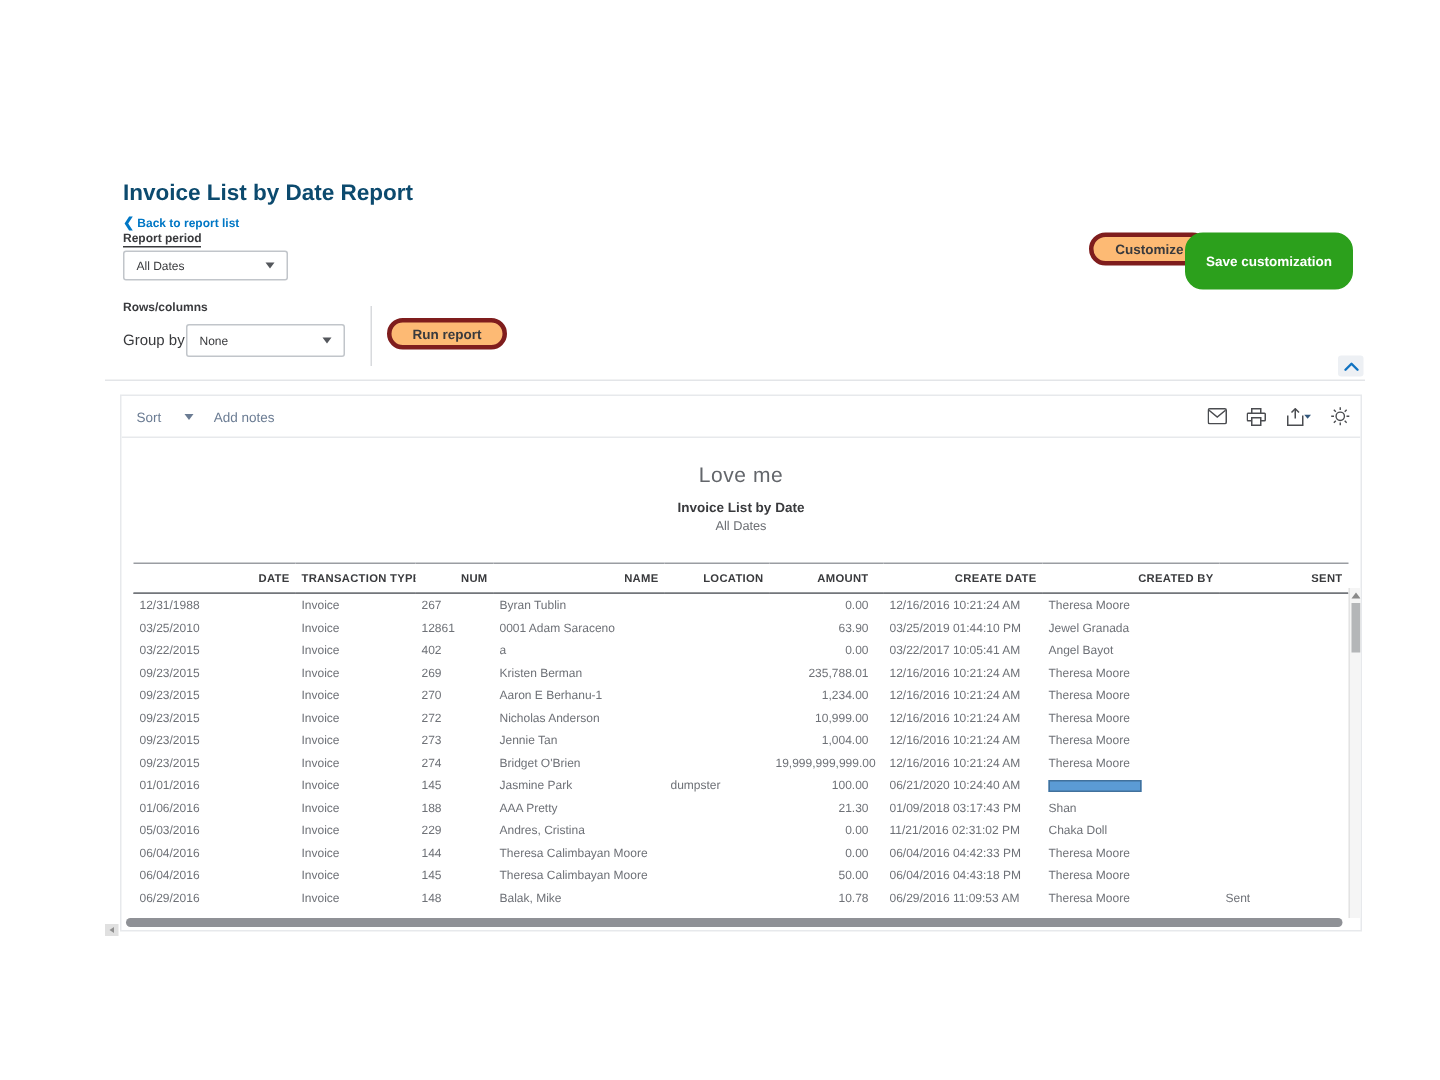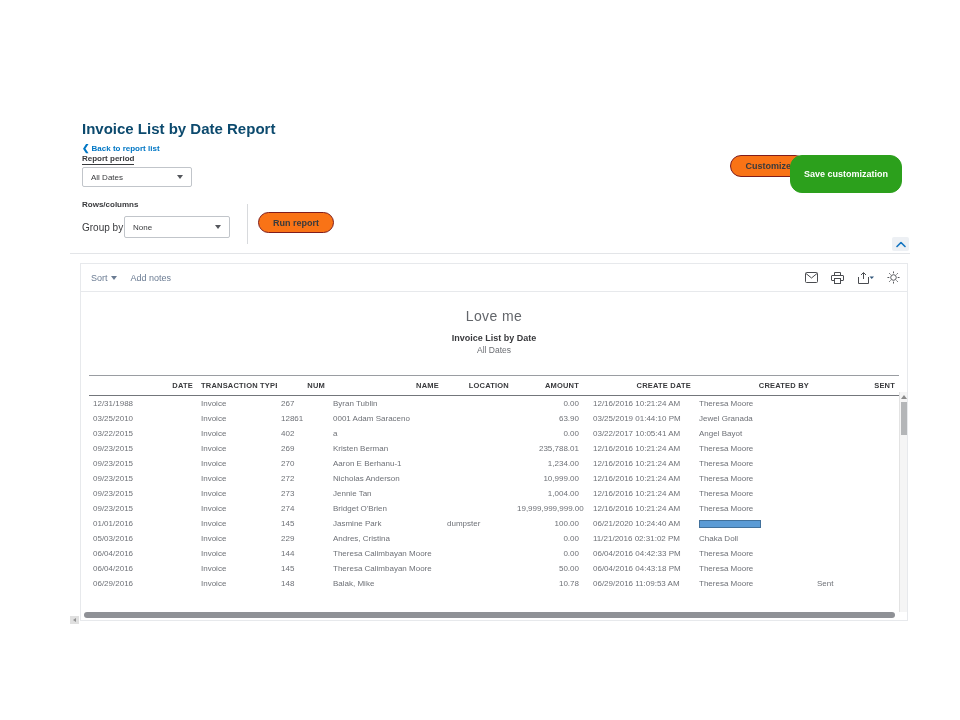--- a/index.html
+++ b/index.html
@@ -12,39 +12,39 @@
   .back-link { position:absolute; left:12px; top:31px; font-size:8px; font-weight:700; color:#0077c5; cursor:pointer; }
   .back-link .chev { font-size:9px; margin-right:2px; }
   .report-period-label { position:absolute; left:12px; top:42px; font-size:8px; font-weight:700;
     color:#393a3d; border-bottom:1px solid #393a3d; padding-bottom:1px; }
   .select { display:flex; align-items:center; justify-content:space-between; background:#fff;
     border:1px solid #c1c5ca; border-radius:2px; font-size:8px; color:#393a3d; padding:0 8px; cursor:pointer; }
   .select .caret { width:0; height:0; border-left:3.5px solid transparent; border-right:3.5px solid transparent;
     border-top:4px solid #54575c; }
   .select-report-period { position:absolute; left:12px; top:55px; width:110px; height:20px; }
   .btn { display:inline-flex; align-items:center; justify-content:center; border-radius:12px;
-    font-size:9px; font-weight:700; cursor:pointer; background:#f97316; border:1px solid #7f1d1d; color:#393a3d; }
+    font-size:9px; font-weight:700; cursor:pointer; background:#fdba74; border:3px solid #7f1d1d; color:#393a3d; }
   .btn-customize { position:absolute; right:104px; top:43px; height:22px; padding:0 14px; }
   .btn-save { position:absolute; right:8px; top:43px; height:38px; padding:16px 13px;
     background:#2ca01c; border:1px solid #2ca01c; color:#fff; }
   .rows-columns-label { position:absolute; left:12px; top:88px; font-size:8px; font-weight:700; }
   .group-by-label { position:absolute; left:12px; top:110px; font-size:10px; color:#393a3d; }
   .select-group-by { position:absolute; left:54px; top:104px; width:106px; height:22px;gap:48px; }
   .vdivider { position:absolute; left:177px; top:92px; width:1px; height:40px; background:#d8dadd; }
   .btn-run { position:absolute; left:188px; top:100px; height:21px; padding:0 14px; }
   .collapse-btn { position:absolute; right:1px; top:125px; width:17px; height:14px; background:#edf0f4;
     border-radius:2px; display:flex; align-items:center; justify-content:center; cursor:pointer; }
   .section-divider { position:absolute; left:0; right:0; top:141px; height:1px; background:#e3e5e8; }
 
   
   .panel { position:absolute; left:10px; top:151px; width:828px; height:358px;
     background:#fff; border:1px solid #e7e9ec; overflow:hidden; }
   .sort-bar { height:28px; border-bottom:1px solid #e7e9ec; display:flex; align-items:center;
     padding:0 10px; font-size:9px; color:#6b7c93; }
-  .sort-label { display:flex; align-items:center; gap:3px; margin-right:14px; cursor:pointer; }
+  .sort-label { display:flex; align-items:center; gap:15px; margin-right:14px; cursor:pointer; }
   .sort-caret { width:0; height:0; border-left:3px solid transparent; border-right:3px solid transparent;
     border-top:4px solid #6b7c93; }
   .add-notes { cursor:pointer; }
   .toolbar-icons { margin-left:auto; display:flex; align-items:center; gap:13px; margin-right:-3px; }
   .toolbar-icons .icon { display:inline-flex; cursor:pointer; }
 
   .report-head { text-align:center; margin-top:16px; }
   .company-name { font-size:14px; color:#63666b; letter-spacing:0.4px; }
   .report-title { font-size:9px; font-weight:700; color:#393a3d; margin-top:9px; }
   .report-subtitle { font-size:8.5px; color:#6b6e73; margin-top:2px; }
@@ -274,20 +274,31 @@
               <td class="col-name">Jasmine Park</td>
               <td class="col-location">dumpster</td>
               <td class="col-amount">100.00</td>
               <td class="col-create_date">06/21/2020 10:24:40 AM</td>
               <td class="col-created_by">
                 <div class="hl-bar"></div>
               </td>
               <td class="col-sent"></td>
             </tr>
             <tr>
+              <td class="col-date">01/06/2016</td>
+              <td class="col-type">Invoice</td>
+              <td class="col-num">188</td>
+              <td class="col-name">AAA Pretty</td>
+              <td class="col-location"></td>
+              <td class="col-amount">21.30</td>
+              <td class="col-create_date">01/09/2018 03:17:43 PM</td>
+              <td class="col-created_by">Shan</td>
+              <td class="col-sent"></td>
+            </tr>
+            <tr>
               <td class="col-date">05/03/2016</td>
               <td class="col-type">Invoice</td>
               <td class="col-num">229</td>
               <td class="col-name">Andres, Cristina</td>
               <td class="col-location"></td>
               <td class="col-amount">0.00</td>
               <td class="col-create_date">11/21/2016 02:31:02 PM</td>
               <td class="col-created_by">Chaka Doll</td>
               <td class="col-sent"></td>
             </tr>

